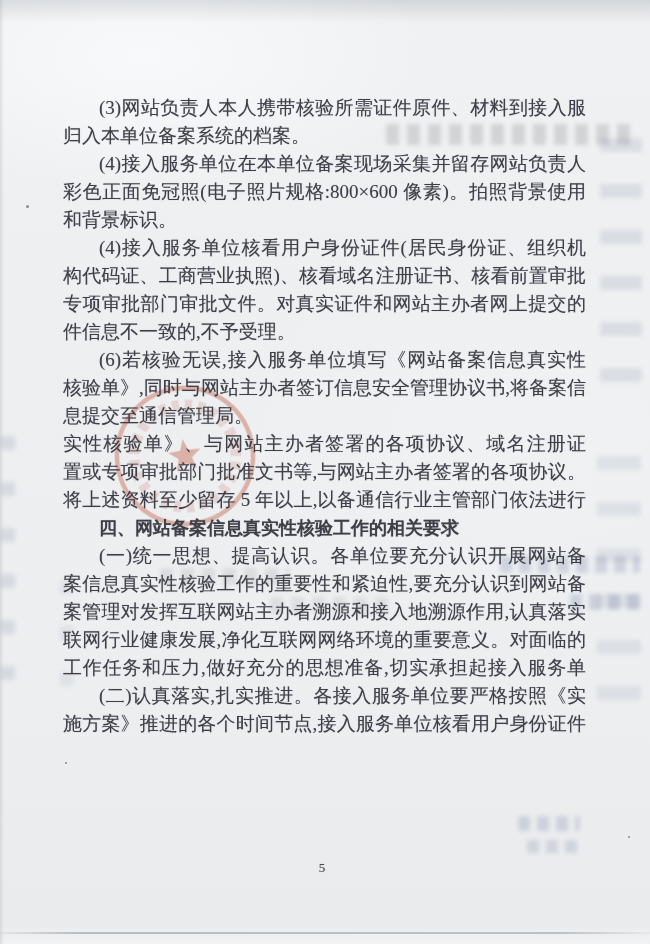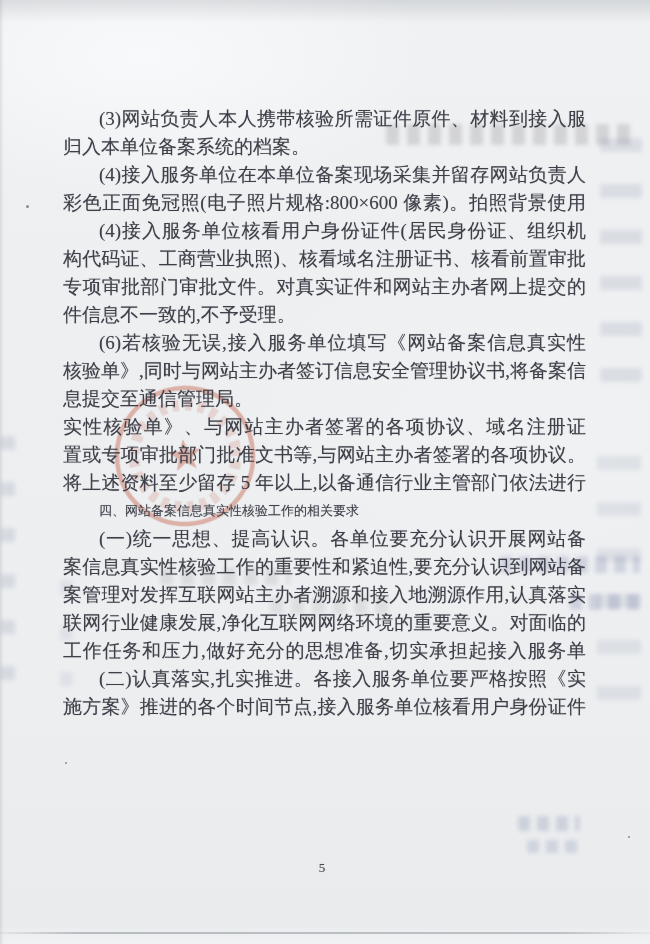--- a/index.html
+++ b/index.html
@@ -17,29 +17,29 @@
   }
   .paper::before{ 
     content:"";position:absolute;left:0;top:0;right:0;height:22px;
     background:linear-gradient(180deg,rgba(150,156,162,.22),rgba(150,156,162,0));
   }
   .paper::after{ 
     content:"";position:absolute;left:0;top:0;bottom:0;width:4px;
     background:linear-gradient(90deg,rgba(120,126,132,.18),rgba(120,126,132,0));
   }
   .textblock{
-    position:absolute;left:63px;top:105px;width:523px;
+    position:absolute;left:63px;top:94px;width:523px;
     color:var(--ink,#3e3f48);
     font-size:19px;line-height:28px;
     text-shadow:0 0 1px rgba(62,63,72,.35);
   }
   .line{height:28px;overflow:hidden;}
   .line.full{text-align:justify;text-align-last:justify;}
   .line.indent{text-indent:36px;}
-  .line.bold{font-weight:normal;font-size:13px;}
+  .line.bold{font-weight:bold;font-size:18px;}
   .pageno{
     position:absolute;left:300px;top:860px;width:44px;height:18px;
     text-align:center;font-size:13px;color:#4a4b52;
     text-shadow:0 0 1px rgba(70,70,80,.4);
   }
   
   .stamp{
     position:absolute;left:113px;top:384px;width:144px;height:144px;
     opacity:.8;filter:blur(.6px);transform:rotate(-8deg);
     pointer-events:none;
@@ -96,20 +96,21 @@
       <circle cx="72" cy="72" r="51" fill="none" stroke="#c25539" stroke-width="11" stroke-dasharray="7 6" opacity="0.22"></circle>
       <polygon points="72,55 76.1,66.3 88.2,66.7 78.7,74.2 82,85.8 72,79 62,85.8 65.3,74.2 55.8,66.7 67.9,66.3" fill="#c25539" opacity="0.5"></polygon>
     </svg>
   </div>
 
   <div class="textblock">
       <div class="line full indent">(3)网站负责人本人携带核验所需证件原件、材料到接入服</div>
       <div class="line">归入本单位备案系统的档案。</div>
       <div class="line full indent">(4)接入服务单位在本单位备案现场采集并留存网站负责人</div>
       <div class="line full">彩色正面免冠照(电子照片规格:800×600 像素)。拍照背景使用</div>
+      <div class="line">和背景标识。</div>
       <div class="line full indent">(4)接入服务单位核看用户身份证件(居民身份证、组织机</div>
       <div class="line full">构代码证、工商营业执照)、核看域名注册证书、核看前置审批或</div>
       <div class="line full">专项审批部门审批文件。对真实证件和网站主办者网上提交的证</div>
       <div class="line">件信息不一致的,不予受理。</div>
       <div class="line full indent">(6)若核验无误,接入服务单位填写《网站备案信息真实性</div>
       <div class="line full">核验单》,同时与网站主办者签订信息安全管理协议书,将备案信</div>
       <div class="line">息提交至通信管理局。</div>
       <div class="line full">实性核验单》、与网站主办者签署的各项协议、域名注册证书、前</div>
       <div class="line full">置或专项审批部门批准文书等,与网站主办者签署的各项协议。并</div>
       <div class="line full">将上述资料至少留存 5 年以上,以备通信行业主管部门依法进行</div>

